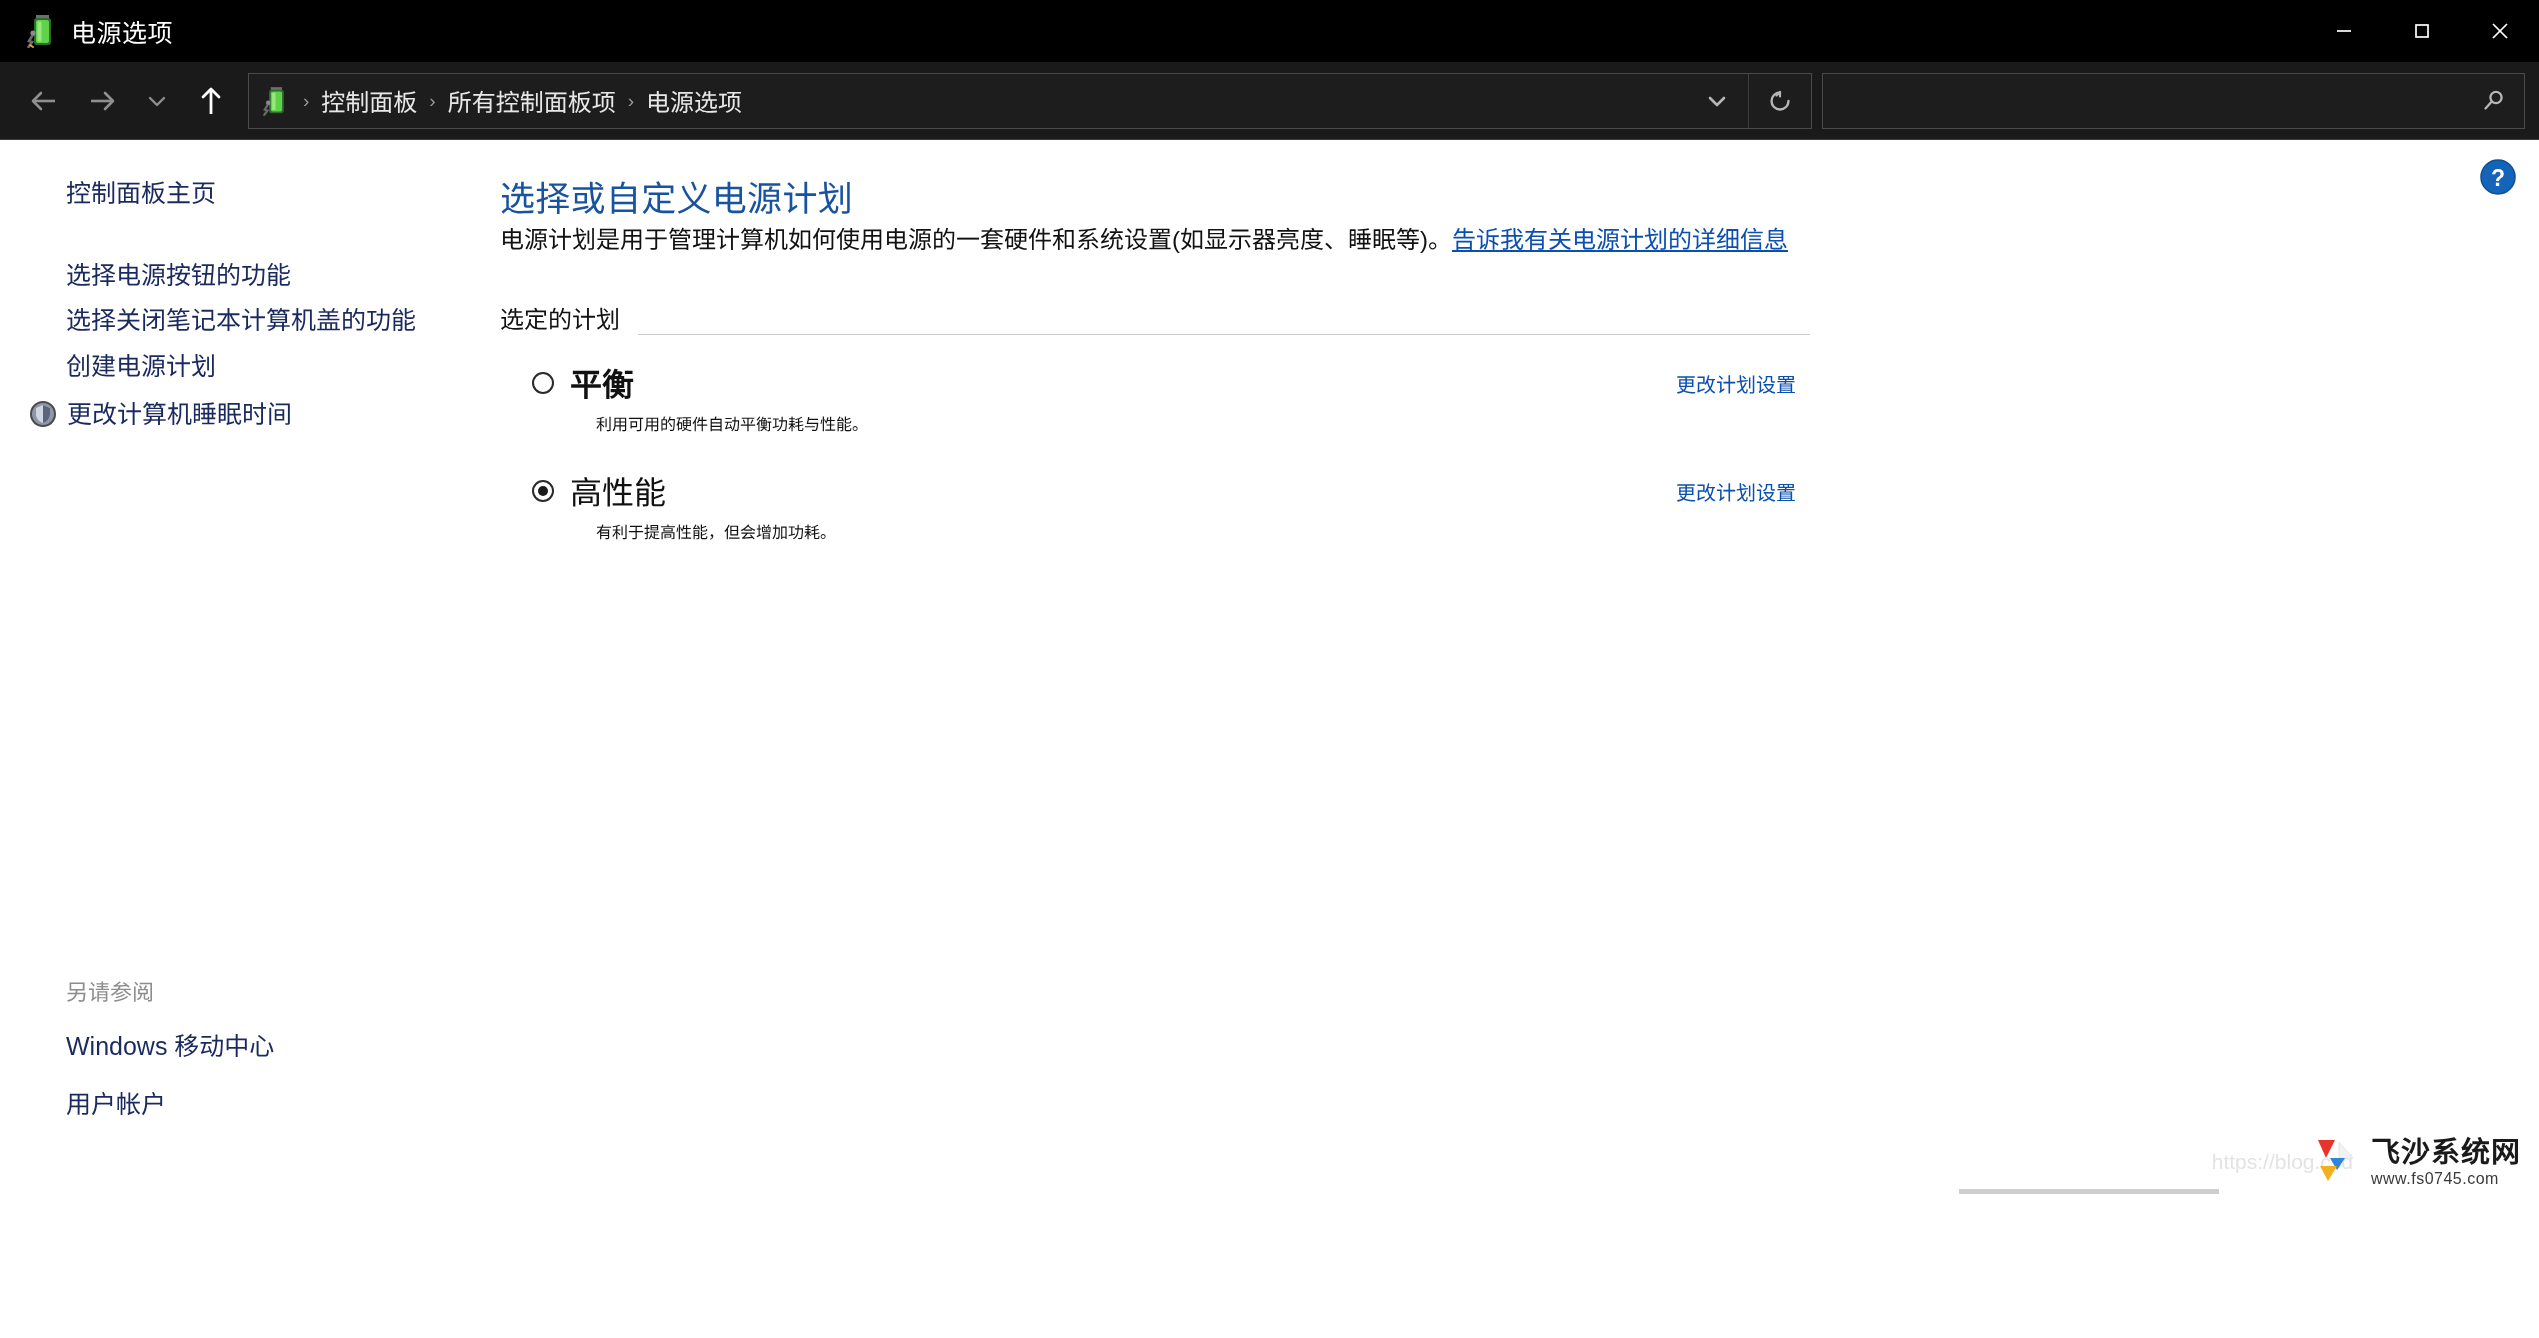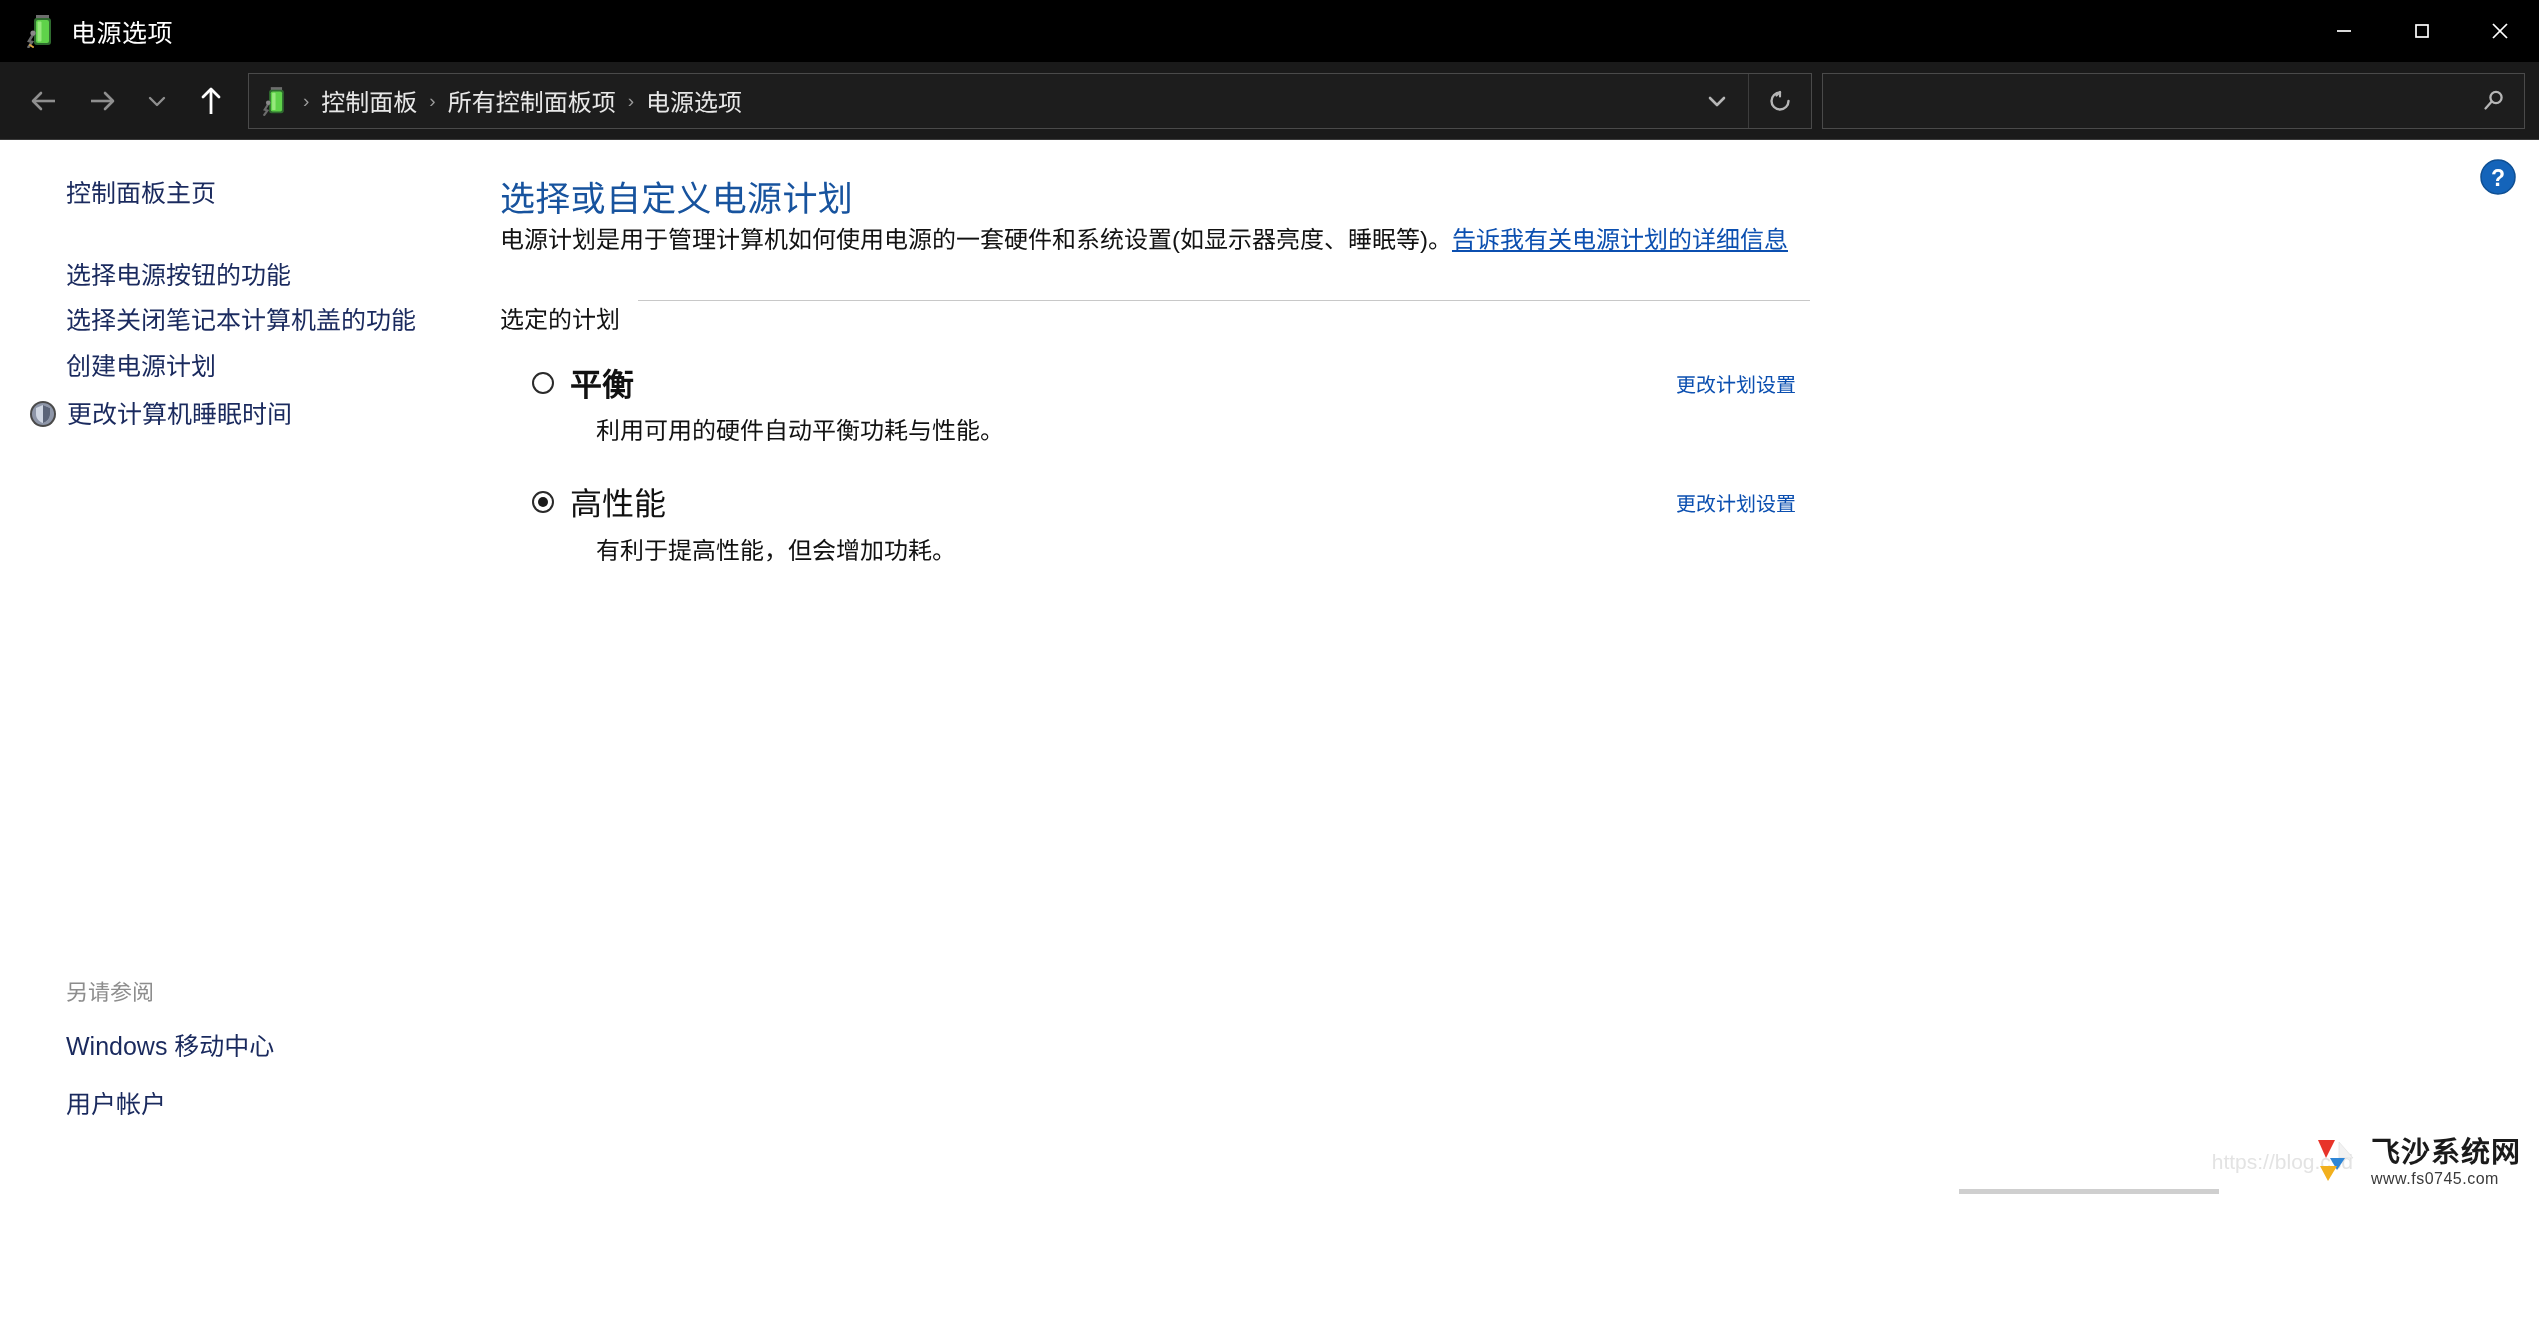--- a/index.html
+++ b/index.html
@@ -254,21 +254,21 @@
     margin-bottom: 40px;
   }
   .inline-link {
     color: #0b4fb0;
     text-decoration: underline;
     cursor: default;
   }
 
   .group {
     display: flex;
-    align-items: flex-start;
+    align-items: flex-end;
     gap: 18px;
     margin-bottom: 30px;
     max-width: 1310px;
   }
   .group-label {
     font-size: 24px;
     color: #111111;
     white-space: nowrap;
   }
   .group-rule {
@@ -315,21 +315,21 @@
   .plan-texts { min-width: 0; }
   .plan-name {
     font-size: 32px;
     color: #111111;
     line-height: 1.3;
     margin-bottom: 8px;
     cursor: default;
   }
   .plan-name.bold { font-weight: bold; }
   .plan-desc {
-    font-size: 24px;
+    font-size: 16px;
     color: #111111;
     padding-left: 26px;
     line-height: 1.4;
   }
   .plan-action {
     flex: 0 0 auto;
     padding-top: 4px;
     padding-right: 14px;
   }
   .plan-action a {

